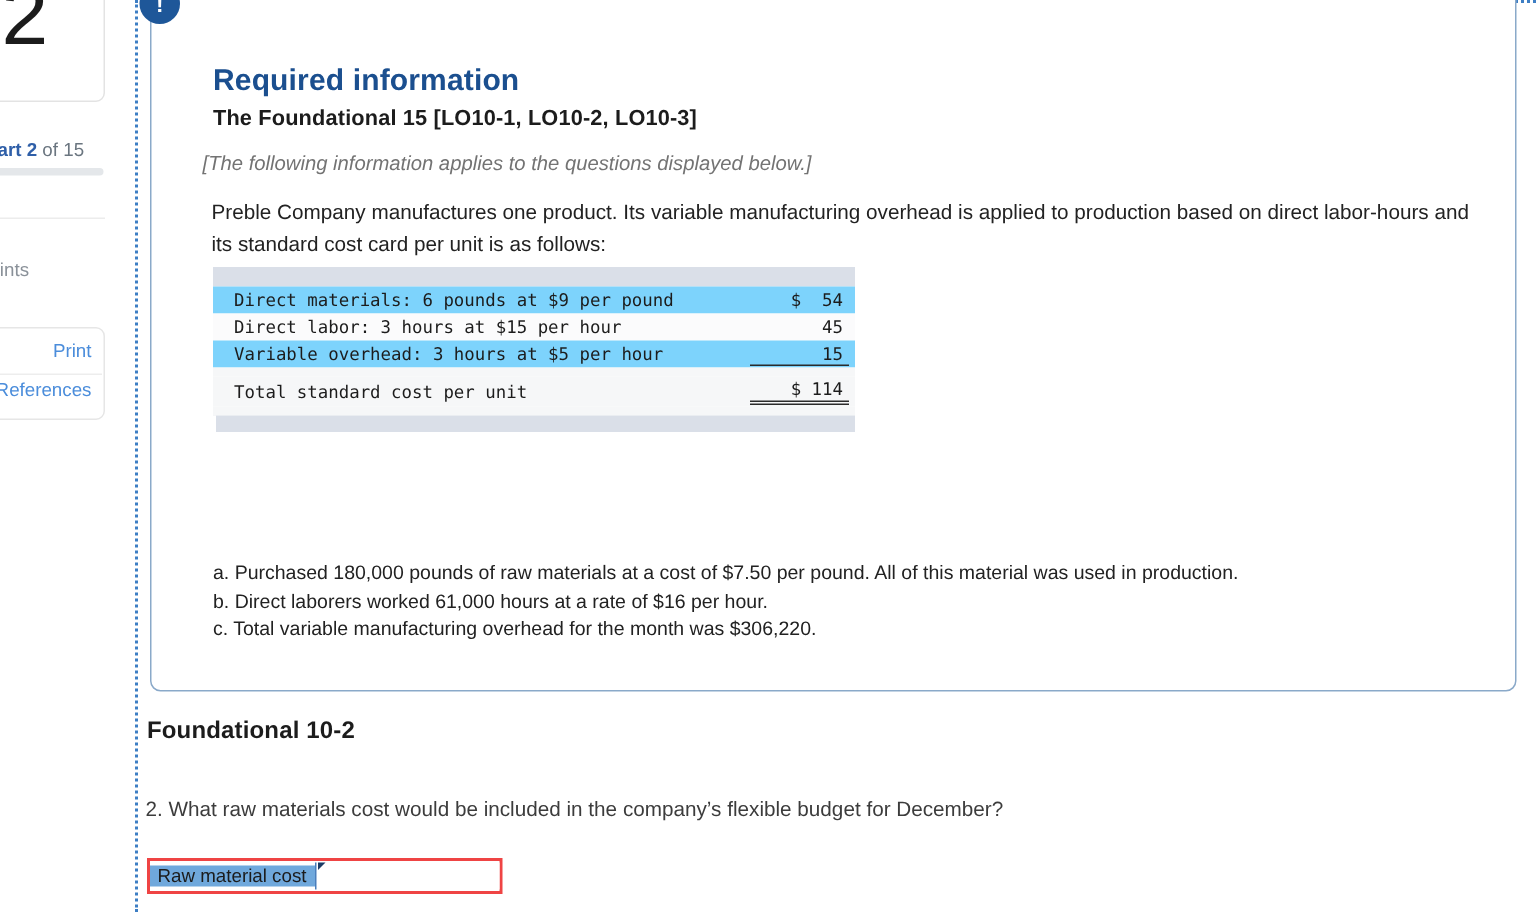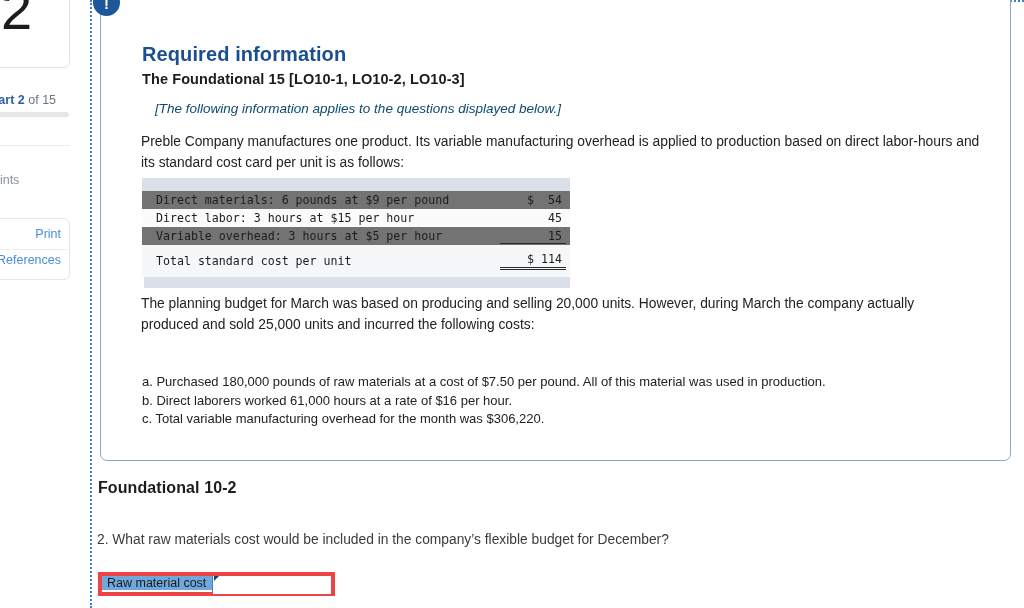--- a/index.html
+++ b/index.html
@@ -186,25 +186,25 @@
     position: absolute;
     left: 41px;
     top: 80px;
     font-size: 14.5px;
     font-weight: bold;
     color: #1c1c1c;
     letter-spacing: 0.1px;
   }
   #applies-note {
     position: absolute;
-    left: 54px;
+    left: 34px;
     top: 110px;
     font-size: 13.5px;
     font-style: italic;
-    color: #0c4a6e;
+    color: #737373;
   }
   #intro-paragraph {
     position: absolute;
     left: 40px;
     top: 140px;
     width: 840px;
     font-size: 13.8px;
     line-height: 21px;
     color: #222222;
   }
@@ -233,21 +233,21 @@
     background: #f6f7f8;
   }
   #cost-table .row {
     display: flex;
     align-items: center;
     height: 18px;
     padding-left: 14px;
     padding-right: 4px;
     box-sizing: border-box;
   }
-  #cost-table .row.alt { background: #737373; }
+  #cost-table .row.alt { background: #7dd3fc; }
   #cost-table .row.plain { background: #fbfbfc; }
   #cost-table .desc { flex: 1 1 auto; white-space: pre; }
   #cost-table .amt {
     flex: 0 0 auto;
     text-align: right;
     white-space: pre;
     min-width: 62px;
     padding-right: 4px;
   }
   #cost-table .row.ruled .amt {
@@ -295,22 +295,22 @@
     left: 97px;
     top: 532px;
     font-size: 13.8px;
     color: #3c3c3c;
   }
   #answer-row {
     position: absolute;
     left: 98px;
     top: 572px;
     display: flex;
-    align-items: flex-start;
-    border: 4px solid #ef4444;
+    align-items: center;
+    border: 2px solid #ef4444;
     box-sizing: border-box;
     height: 24px;
     width: 237px;
     background: #ffffff;
   }
   #answer-label {
     background: #6fa8dc;
     color: #1b1b1b;
     font-size: 12.5px;
     display: flex;
@@ -413,21 +413,20 @@
 
     <div class="row total">
       <span class="desc">Total standard cost per unit</span>
       <span class="amt">$ 114</span>
     </div>
 
     <div class="spacer"></div>
     <div class="band-bottom"></div>
   </div>
 
-  <div id="budget-paragraph">The planning budget for March was based on producing and selling 20,000 units. However, during March the company actually produced and sold 25,000 units and incurred the following costs:</div>
 
   <div id="cost-list">
     <div class="li">a. Purchased 180,000 pounds of raw materials at a cost of $7.50 per pound. All of this material was used in production.</div>
     <div class="li">b. Direct laborers worked 61,000 hours at a rate of $16 per hour.</div>
     <div class="li">c. Total variable manufacturing overhead for the month was $306,220.</div>
   </div>
 
 </div>
 
 <div id="alert-badge">

